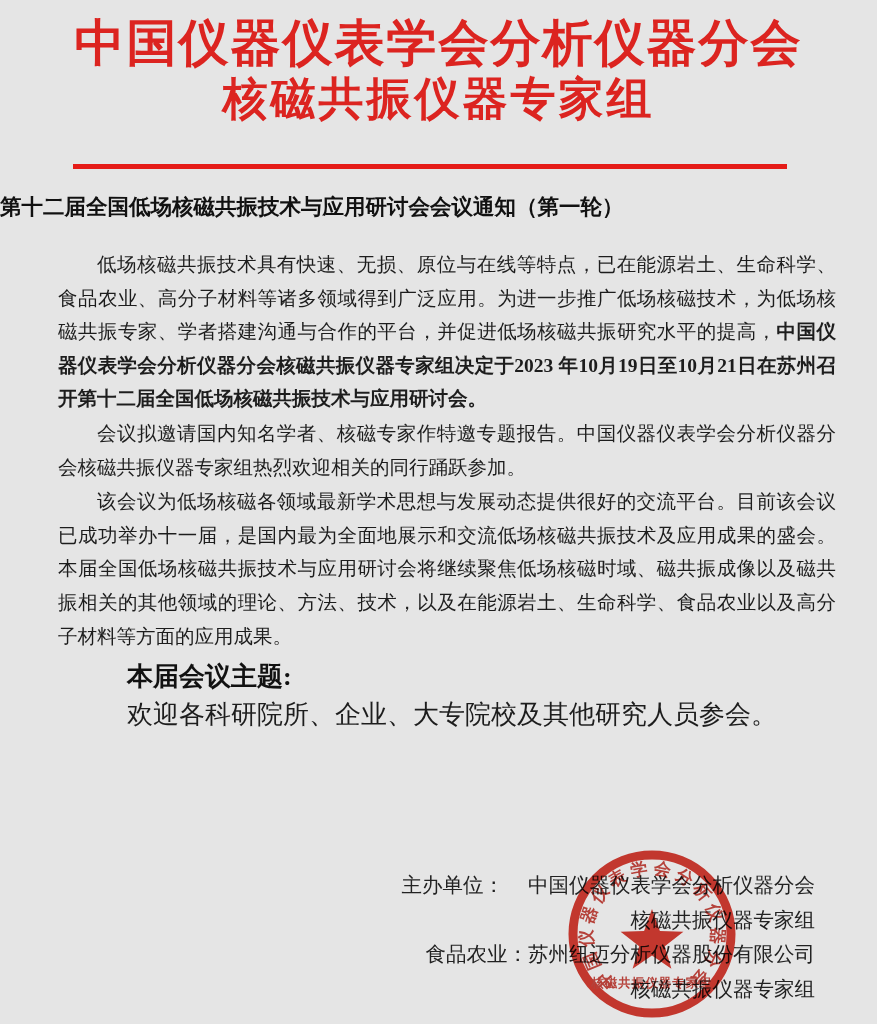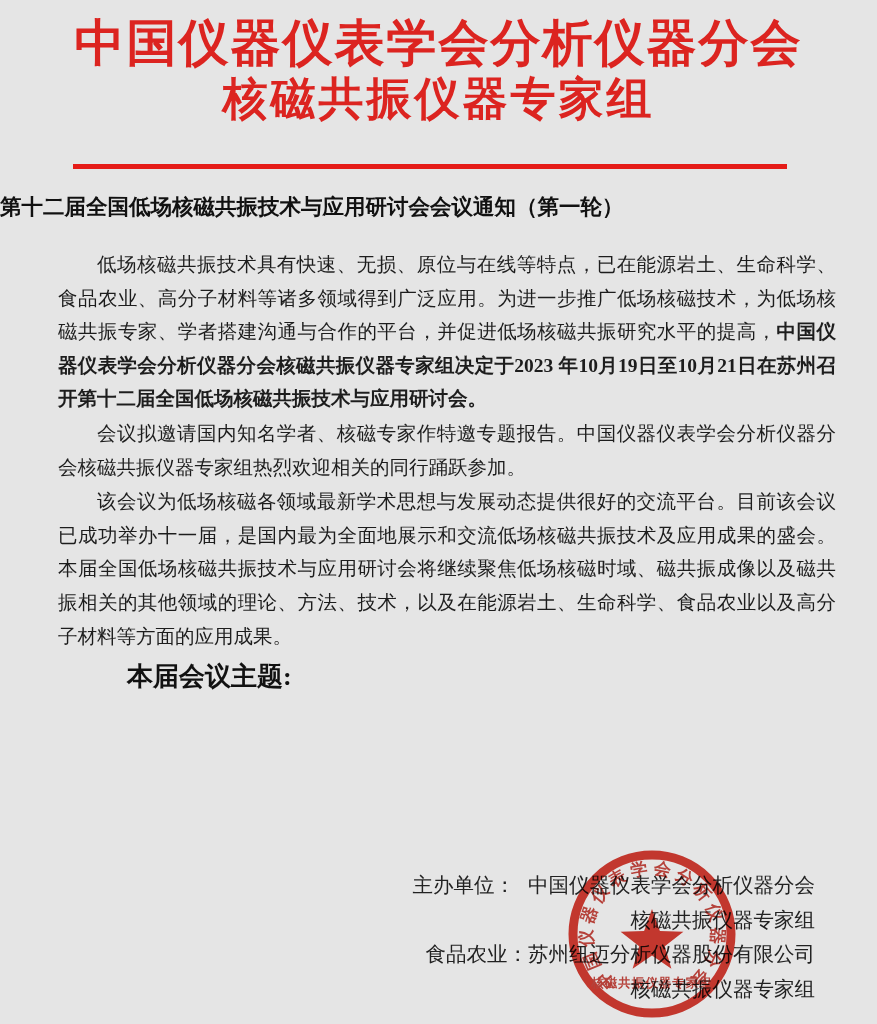--- a/index.html
+++ b/index.html
@@ -24,21 +24,21 @@
   .body-text p{margin:0 6px 1px 0;text-indent:2em;}
   .body-text b{font-weight:bold;}
   
   .theme{position:absolute;top:658px;left:82px;width:740px;font-size:26px;line-height:38px;margin-left:45px;}
   .theme .heading{font-weight:bold;color:#111;}
   .theme .topic{color:#c33a34;}
   .theme .welcome{color:#1d1d1d;}
   
   .footer{position:absolute;top:868px;left:0;width:815px;text-align:right;
     font-size:20.5px;line-height:34.6px;color:#222;}
-  .footer .label-gap{margin-right:13px;}
+  .footer .label-gap{margin-right:24px;}
   
   .seal{position:absolute;left:564px;top:846px;width:176px;height:176px;
     opacity:.9;mix-blend-mode:multiply;pointer-events:none;}
   .seal text{font-family:"Liberation Sans","DejaVu Sans",sans-serif;font-weight:bold;}
 </style>
 </head>
 <body>
 
 <div class="page">
 
@@ -51,20 +51,21 @@
   <div class="notice-title">第十二届全国低场核磁共振技术与应用研讨会会议通知（第一轮）</div>
 
   <div class="body-text">
     <p><span>低场核磁共振技术具有快速、无损、原位与在线等特点，已在能源岩土、生命科学、食品农业、高分子材料等诸多领域得到广泛应用。为进一步推广低场核磁技术，为低场核磁共振专家、学者搭建沟通与合作的平台，并促进低场核磁共振研究水平的提高，</span><b>中国仪器仪表学会分析仪器分会核磁共振仪器专家组决定于2023 年10月19日至10月21日在苏州召开第十二届全国低场核磁共振技术与应用研讨会。</b></p>
     <p>会议拟邀请国内知名学者、核磁专家作特邀专题报告。中国仪器仪表学会分析仪器分会核磁共振仪器专家组热烈欢迎相关的同行踊跃参加。</p>
     <p>该会议为低场核磁各领域最新学术思想与发展动态提供很好的交流平台。目前该会议已成功举办十一届，是国内最为全面地展示和交流低场核磁共振技术及应用成果的盛会。本届全国低场核磁共振技术与应用研讨会将继续聚焦低场核磁时域、磁共振成像以及磁共振相关的其他领域的理论、方法、技术，以及在能源岩土、生命科学、食品农业以及高分子材料等方面的应用成果。</p>
   </div>
 
   <div class="theme">
     <div class="heading">本届会议主题:</div>
+    <div class="welcome">欢迎各科研院所、企业、大专院校及其他研究人员参会。</div>
   </div>
 
   <div class="footer">
     <div>
       <span class="label-gap">主办单位：</span><span>中国仪器仪表学会分析仪器分会</span>
     </div>
     <div>核磁共振仪器专家组</div>
     <div>
       <span>食品农业：</span><span>苏州纽迈分析仪器股份有限公司</span>
     </div>

